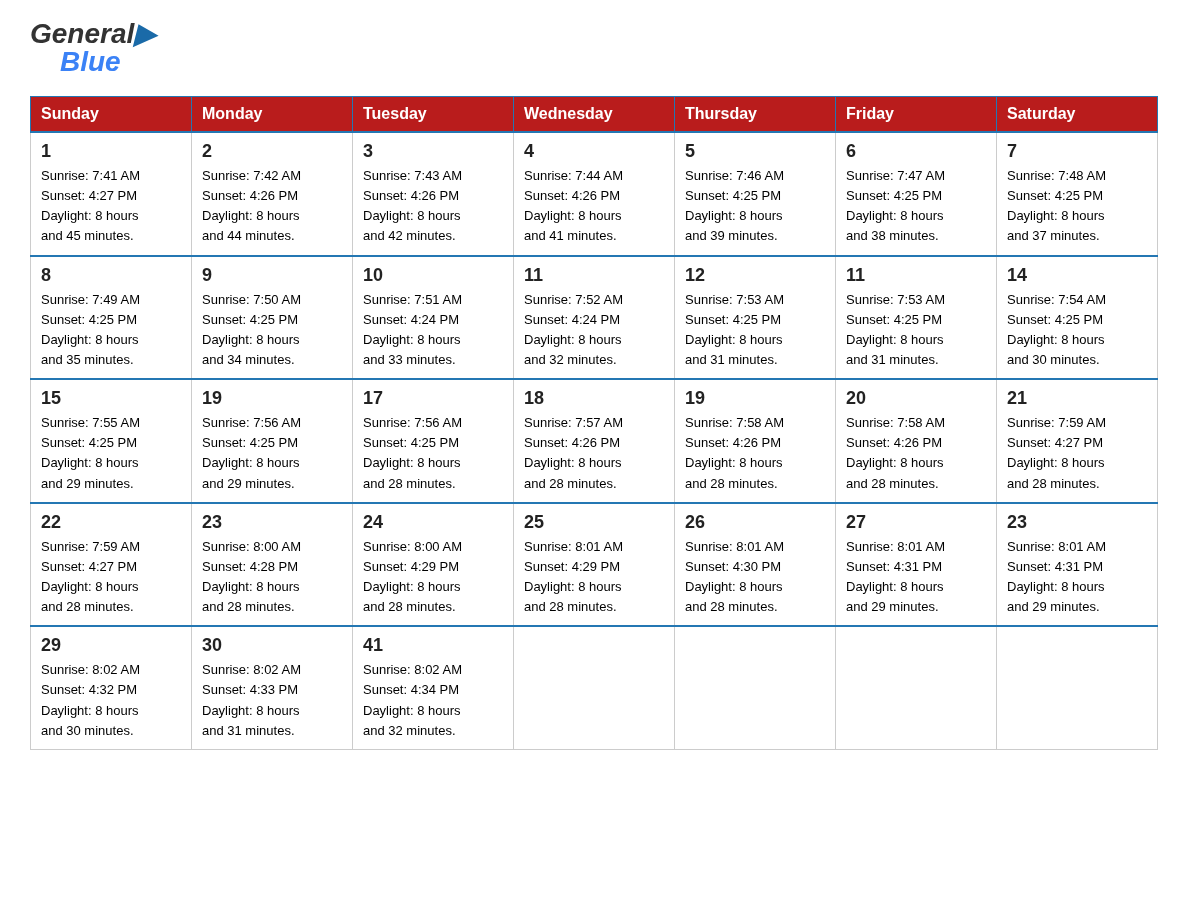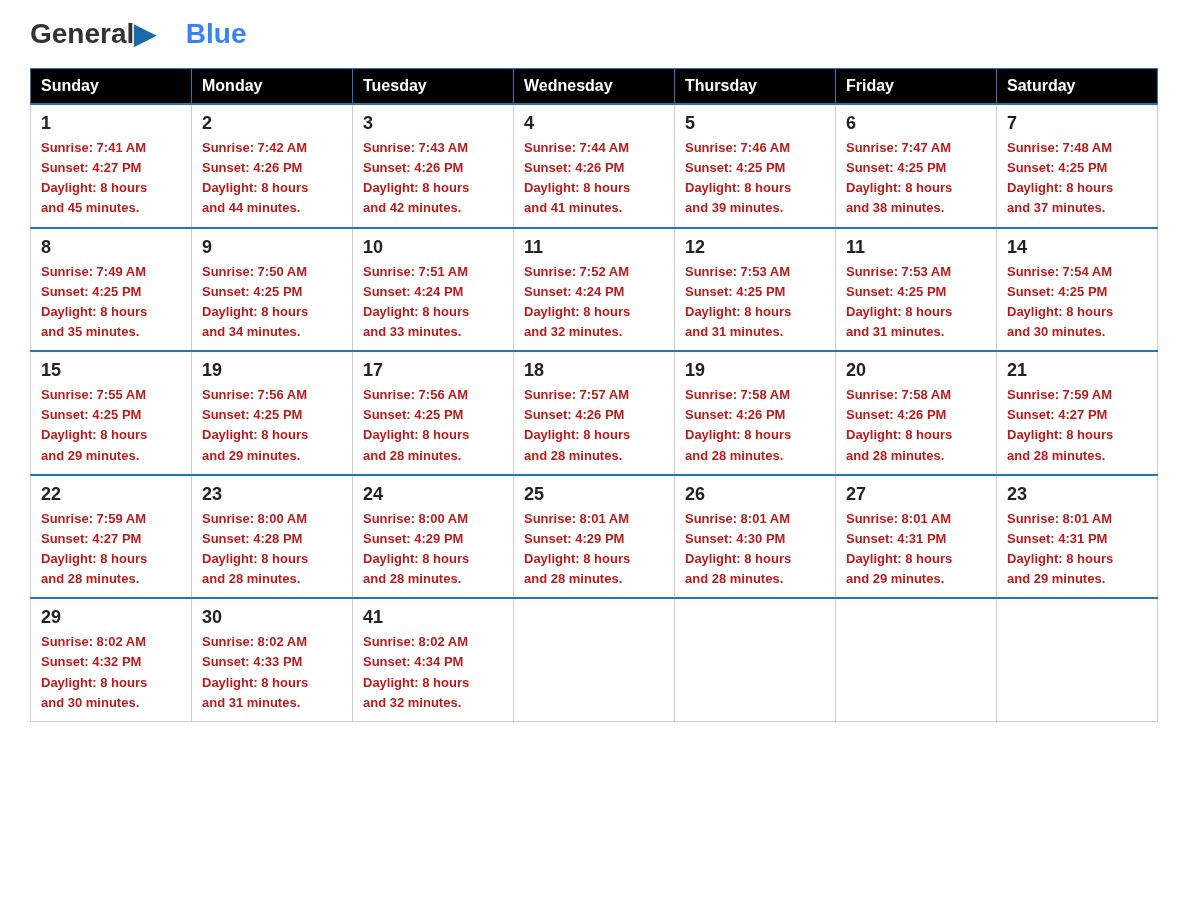--- a/index.html
+++ b/index.html
@@ -11,22 +11,23 @@
       padding: 20px 30px;
     }
     .header {
       display: flex;
       justify-content: space-between;
       align-items: flex-start;
       margin-bottom: 20px;
     }
     .logo {
       display: flex;
-      flex-direction: row;
+      flex-direction: column;
       align-items: flex-start;
+      font-style: italic;
     }
     .logo-general {
       font-size: 28px;
       font-weight: bold;
       color: #333;
       line-height: 1;
     }
     .logo-general span {
       color: #1a6aa8;
     }
@@ -54,21 +55,21 @@
       font-size: 22px;
       color: #555;
       margin-top: 4px;
     }
     table {
       width: 100%;
       border-collapse: collapse;
       table-layout: fixed;
     }
     thead tr th {
-      background-color: #000000;
+      background-color: #b91c1c;
       color: #fff;
       padding: 8px 10px;
       font-size: 16px;
       font-weight: bold;
       text-align: left;
       border: 1px solid #2477b3;
     }
     tbody tr td {
       border: 1px solid #ccc;
       padding: 8px 10px;
@@ -79,23 +80,22 @@
     }
     tbody tr td .day-num {
       font-size: 18px;
       font-weight: bold;
       color: #222;
       display: block;
       margin-bottom: 4px;
     }
     tbody tr td .day-info {
       font-size: 13px;
-      color: #b91c1c;
+      color: #000000;
       line-height: 1.55;
-      font-weight: bold;
     }
     tbody tr td.empty {
       background: #fff;
     }
     tbody tr {
       border-top: 2px solid #2477b3;
     }
     tbody tr td:first-child {
       border-left: 1px solid #ccc;
     }

